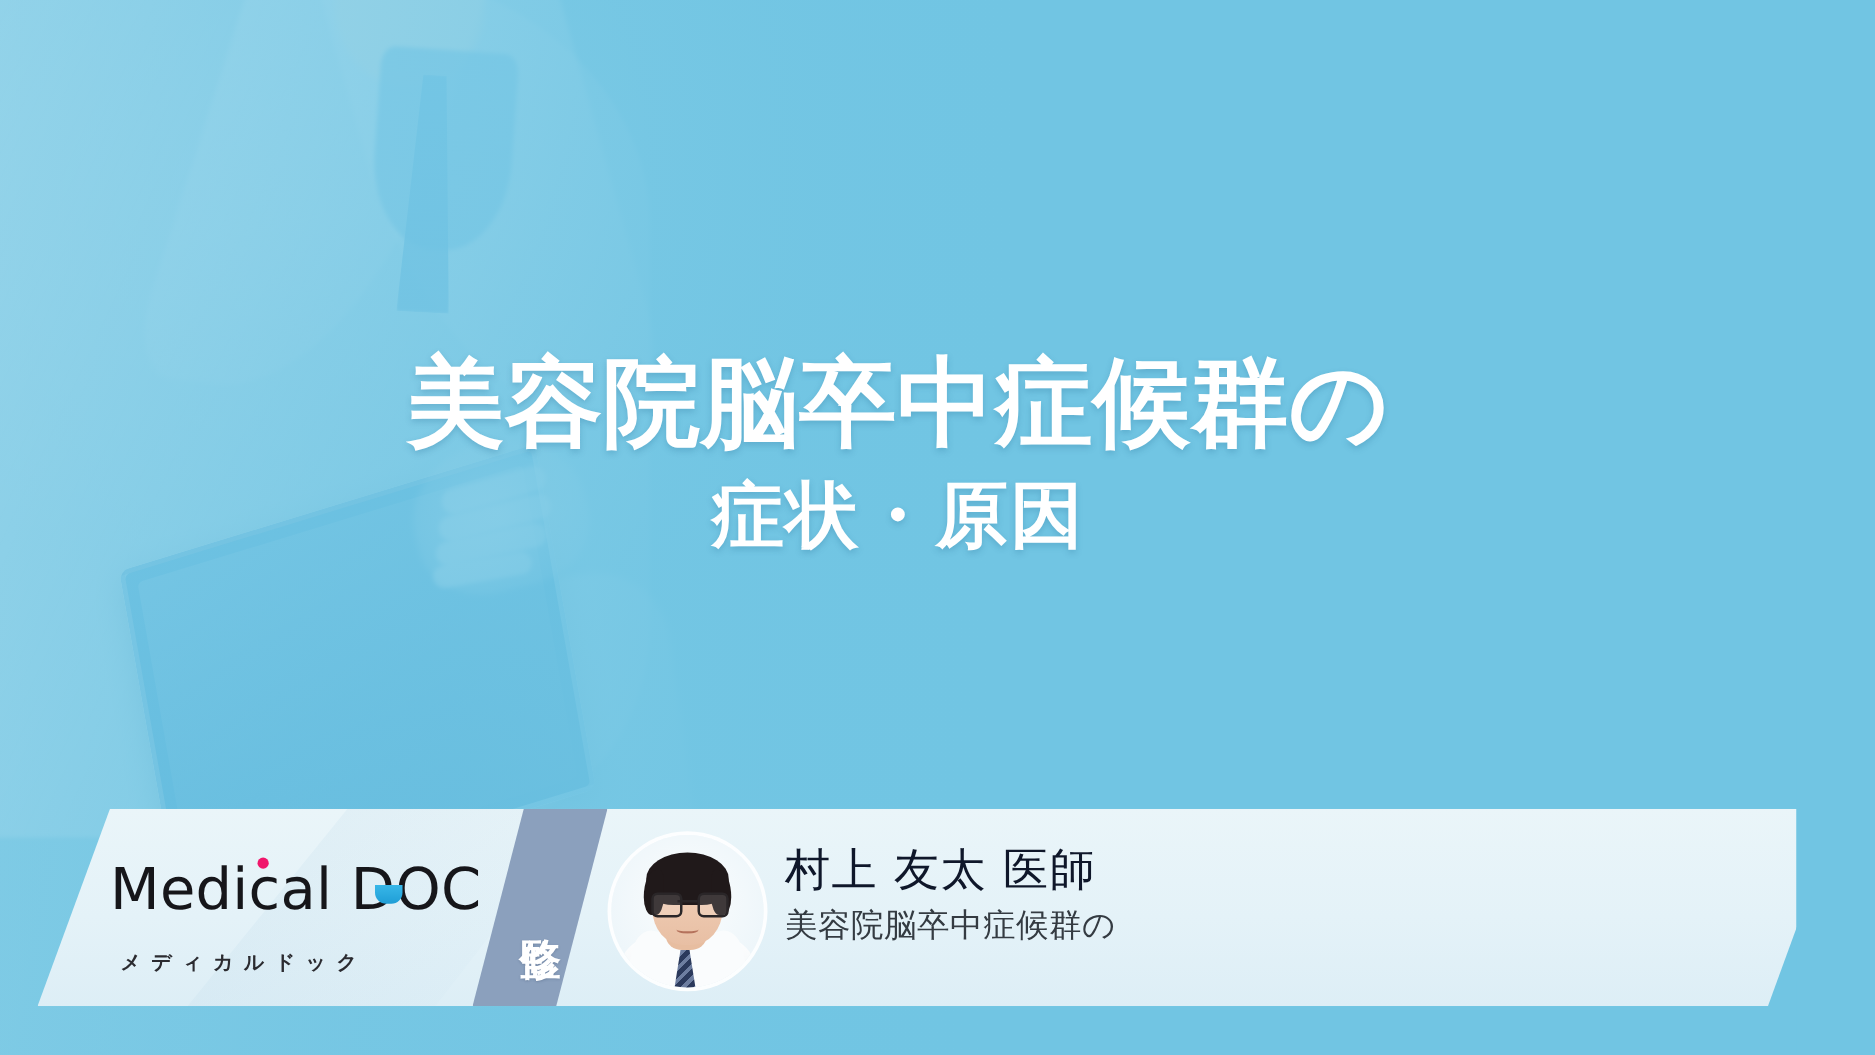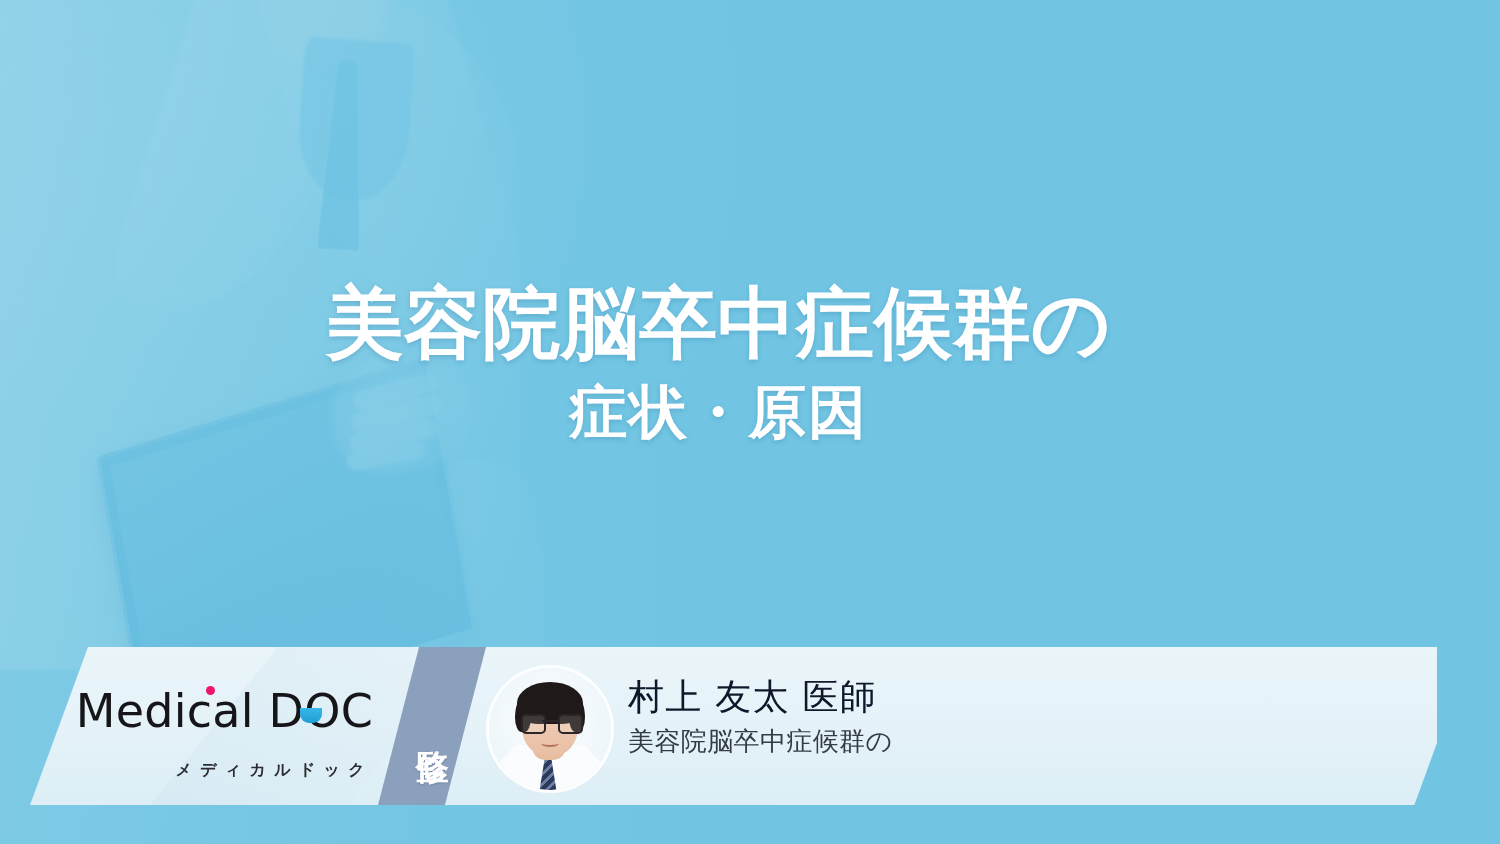--- a/index.html
+++ b/index.html
@@ -125,21 +125,21 @@
   .banner-ghost{
     position:absolute;left:150px;top:0;width:320px;height:158px;
     background:linear-gradient(135deg, rgba(185,215,232,.45), rgba(225,240,248,.05));
     clip-path:polygon(40% 0, 100% 0, 62% 100%, 0 100%);
     opacity:.55;
   }
 
   
   .logo-block{
     position:absolute;left:88px;top:688px;width:285px;height:92px;
-    display:flex;flex-direction:column;align-items:flex-end;justify-content:center;
+    display:flex;flex-direction:column;align-items:flex-start;justify-content:center;
   }
   .logo-word{
     position:relative;
     font-family:"DejaVu Sans","Liberation Sans",sans-serif;
     font-size:46px;font-weight:400;color:#16161a;letter-spacing:.005em;
     line-height:1;white-space:nowrap;
   }
   .logo-dot{
     position:absolute;left:118px;top:-2px;width:9px;height:9px;border-radius:50%;
     background:#f0166b;

